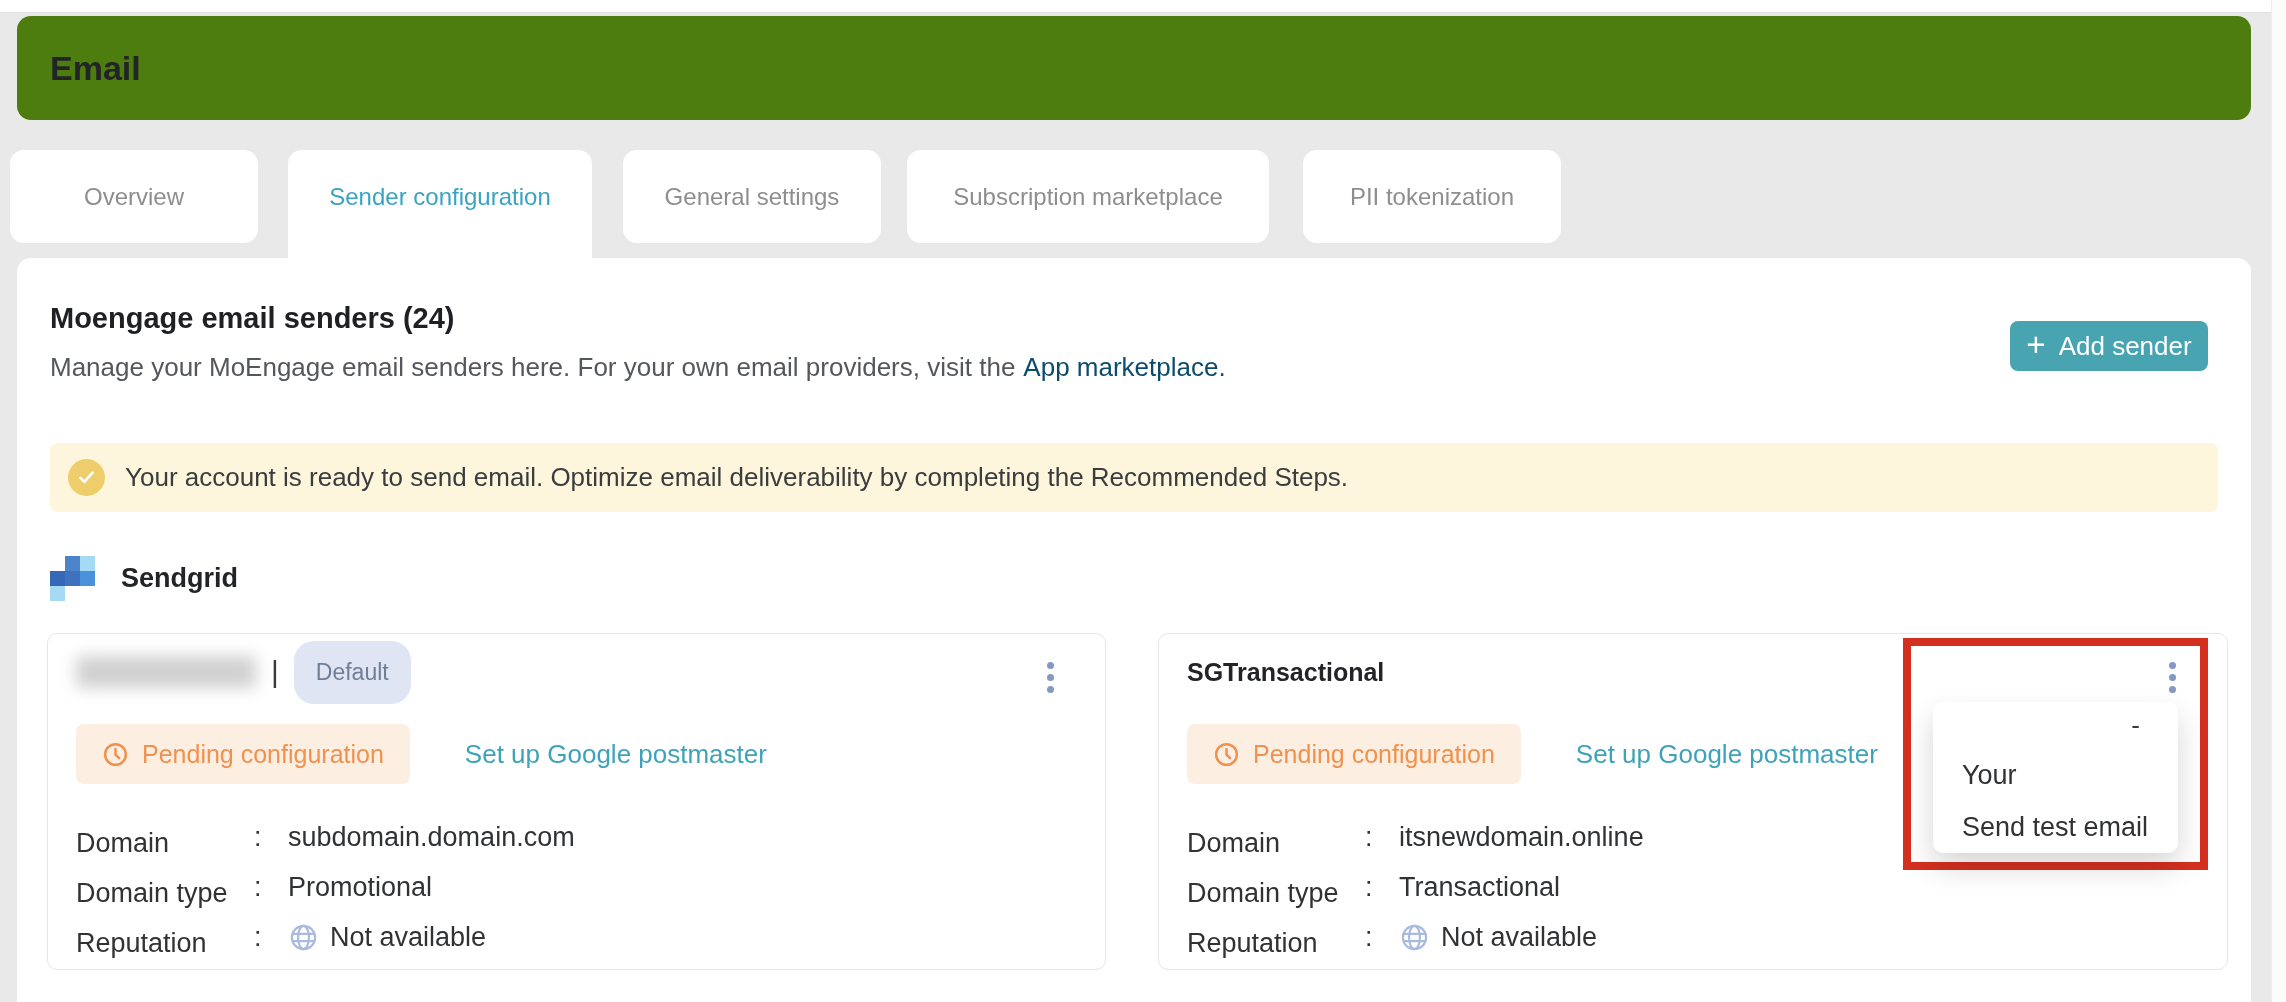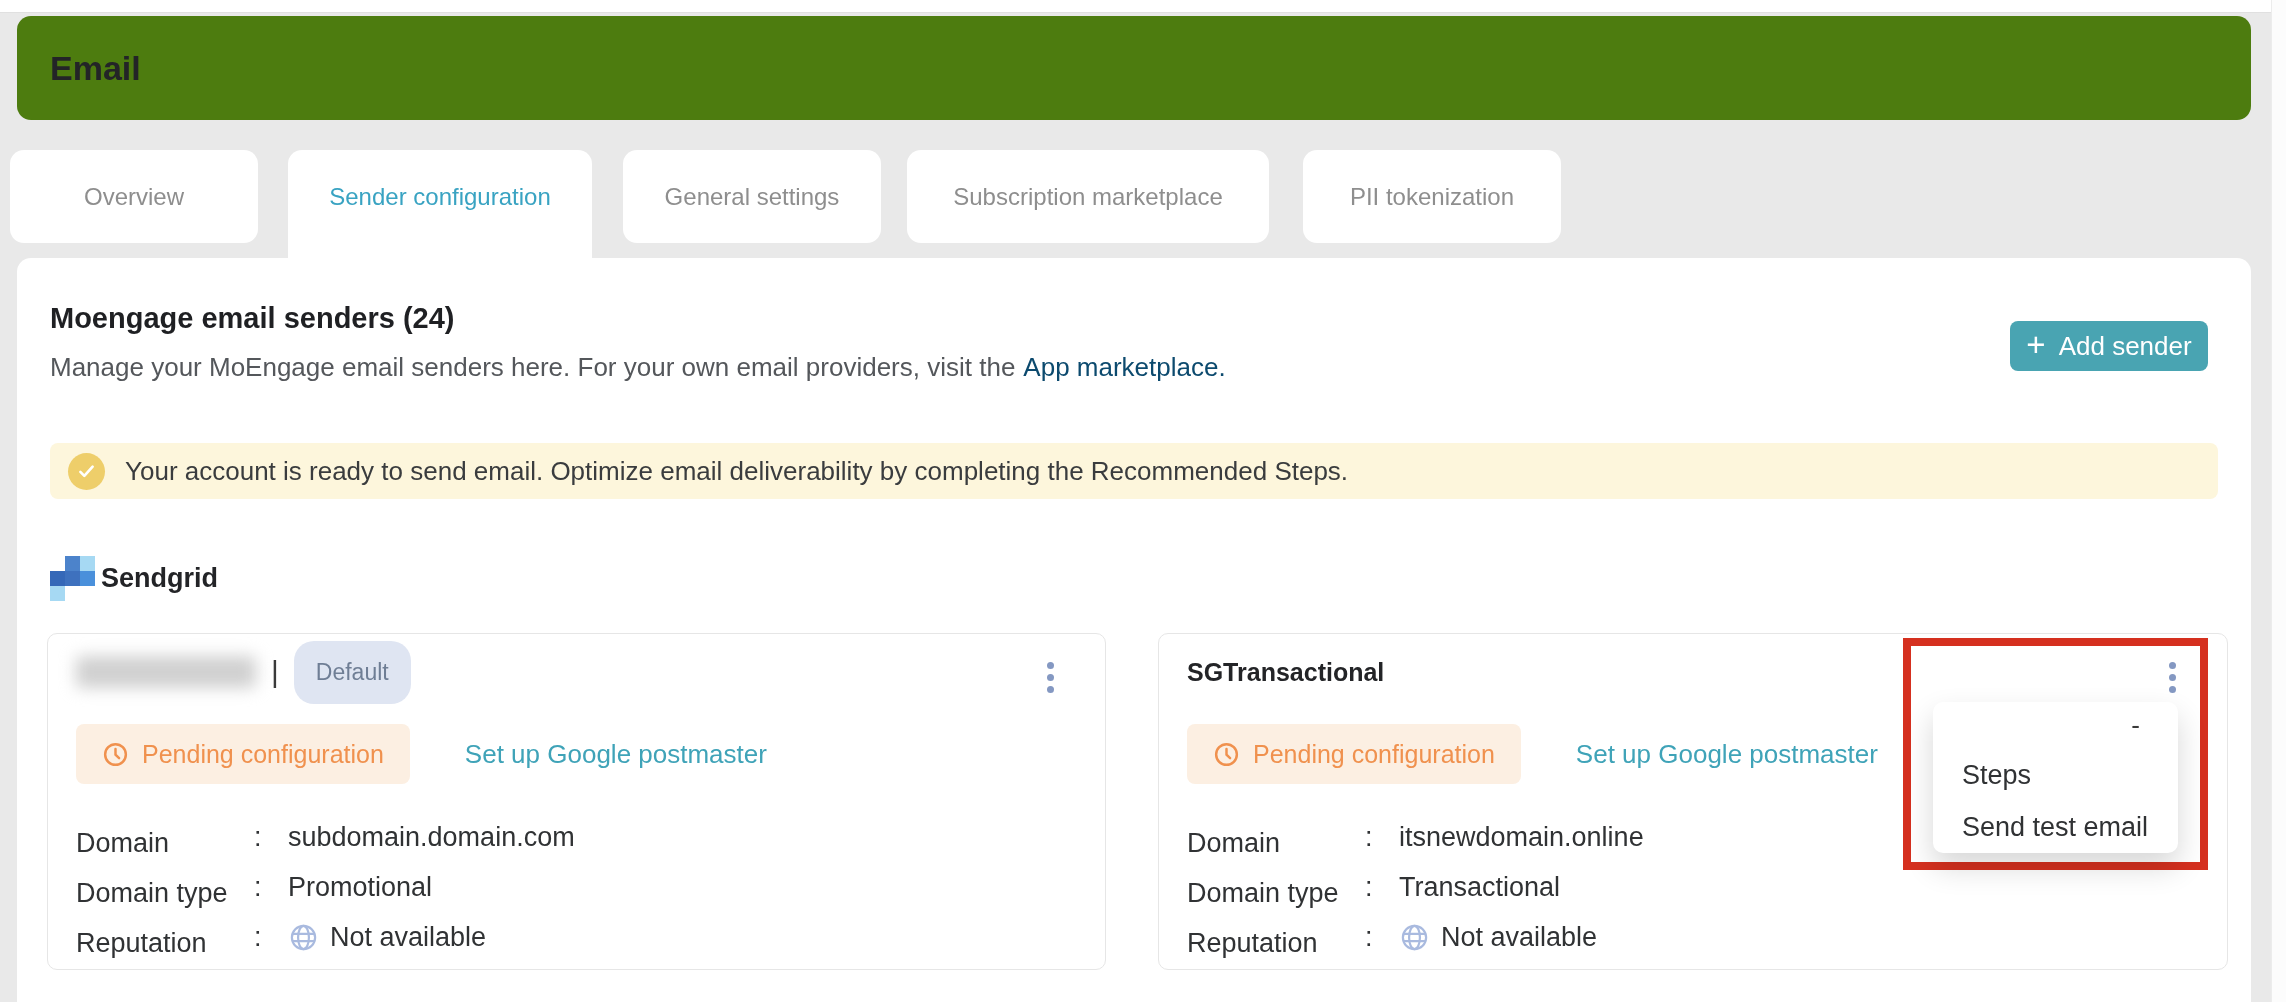--- a/index.html
+++ b/index.html
@@ -27,24 +27,24 @@
   .tab-pii{left:1303px;width:258px;}
 
   
   .panel{position:absolute;left:17px;top:258px;width:2234px;height:744px;background:#fff;border-radius:14px 14px 0 0;}
   .section-heading{position:absolute;left:33px;top:44px;margin:0;font-size:29px;font-weight:700;color:#1F2023;}
   .section-desc{position:absolute;left:33px;top:94px;margin:0;font-size:26px;color:#54575B;}
   .section-desc .marketlink{color:#0c4a6e;text-decoration:none;margin-left:8px;cursor:pointer;}
   .add-btn{position:absolute;left:1993px;top:63px;width:198px;height:50px;background:#49A4B2;border:none;border-radius:8px;color:#fff;font-size:26px;font-family:inherit;display:flex;align-items:center;justify-content:center;gap:13px;cursor:pointer;padding:0;}
   .add-btn .plus{font-size:33px;font-weight:400;line-height:1;margin-top:-3px;}
 
-  .banner{position:absolute;left:33px;top:185px;width:2168px;height:56px;background:#FDF6DC;border-radius:8px;display:flex;align-items:center;gap:20px;padding-left:18px;box-sizing:border-box;font-size:26px;color:#3A3C3E;}
+  .banner{position:absolute;left:33px;top:185px;width:2168px;height:69px;background:#FDF6DC;border-radius:8px;display:flex;align-items:center;gap:20px;padding-left:18px;box-sizing:border-box;font-size:26px;color:#3A3C3E;}
   .check-circle{width:37px;height:37px;border-radius:50%;background:#EECE6A;display:flex;align-items:center;justify-content:center;flex:0 0 37px;}
 
-  .provider{position:absolute;left:33px;top:298px;display:flex;align-items:center;gap:6px;}
+  .provider{position:absolute;left:33px;top:298px;display:flex;align-items:center;gap:26px;}
   .sg-logo{width:45px;height:45px;display:grid;grid-template-columns:repeat(3,1fr);grid-template-rows:repeat(3,1fr);}
   .sg-logo i{display:block;}
   .sg-c0{background:transparent;}
   .sg-c1{background:#4C83CB;}
   .sg-c2{background:#A6D9F3;}
   .sg-c3{background:#3568B8;}
   .sg-c4{background:#3E71BE;}
   .sg-c5{background:#4A90DB;}
   .provider-name{font-size:27px;font-weight:700;color:#232427;}
 
@@ -222,15 +222,15 @@
     </div>
   </section>
 </main>
 
 <div class="red-box"></div>
 
 <div class="dropdown">
   <div class="menu-ghost">
     <span class="menu-dash">-</span>
   </div>
-  <div class="menu-item">Steps</div>
+  <div class="menu-item">Your</div>
   <div class="menu-item">Send test email</div>
 </div>
 
 </body></html>

